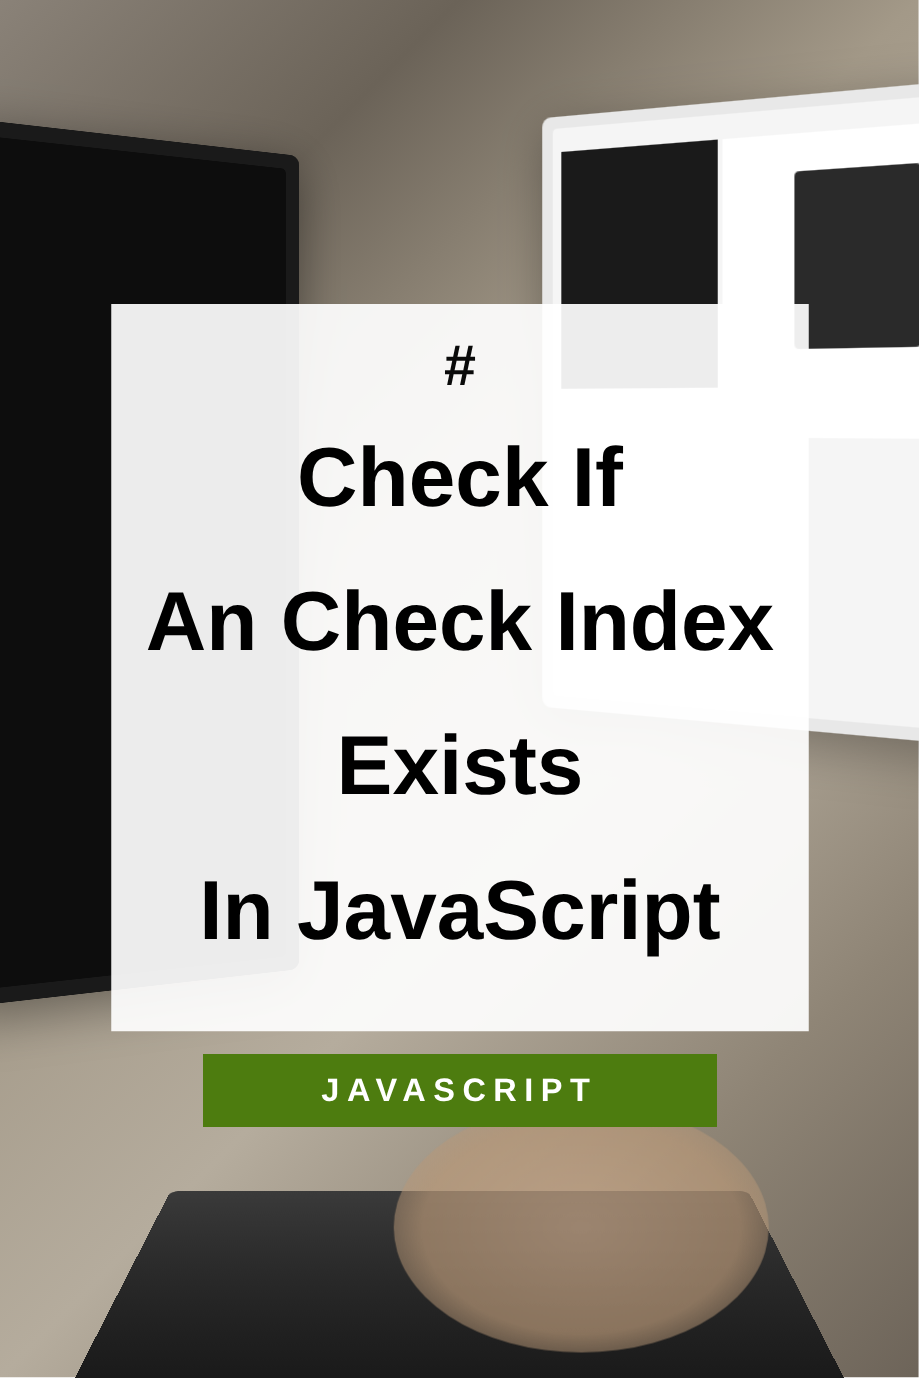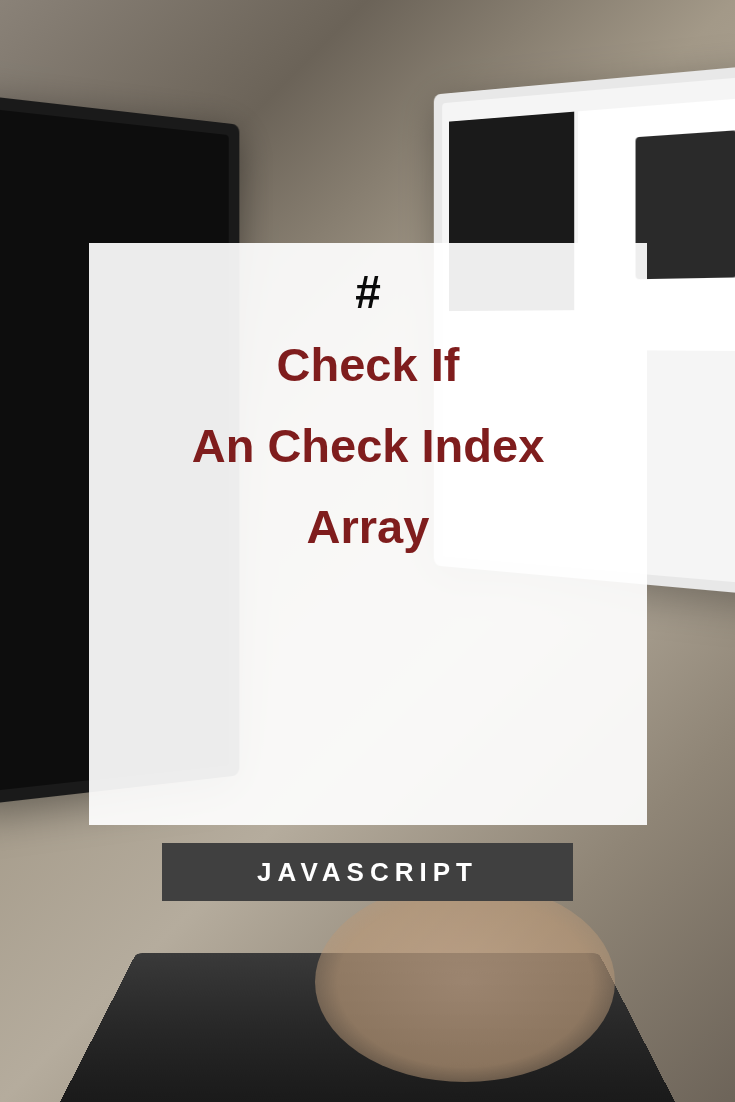--- a/index.html
+++ b/index.html
@@ -127,33 +127,33 @@
       padding-top: 22px;
     }
     .hash {
       font-size: 46px;
       font-weight: bold;
       color: #0a0a0a;
       text-align: center;
       margin-bottom: 6px;
     }
     .title {
-      font-size: 47px;
+      font-size: 67px;
       font-weight: bold;
-      color: #7f1d1d;
+      color: #000000;
       text-align: center;
       line-height: 1.72;
     }
     .tag {
       position: absolute;
       left: 162px;
       top: 843px;
       width: 411px;
       height: 58px;
-      background: #404040;
+      background: #4d7c0f;
       color: #ffffff;
       font-size: 26px;
       font-weight: bold;
       letter-spacing: 6px;
       display: flex;
       align-items: center;
       justify-content: center;
     }
   </style>
 </head>
@@ -175,19 +175,20 @@
   </div>
   <div class="bg-keyboard"></div>
   <div class="bg-hands"></div>
 </div>
 
 <div class="card">
   <div class="hash">#</div>
   <div class="title">
     <div>Check If</div>
     <div>An Check Index</div>
-    <div>Array</div>
+    <div>Exists</div>
+    <div>In JavaScript</div>
   </div>
 </div>
 
 <div class="tag">
   <span>JAVASCRIPT</span>
 </div>
 
 </body></html>

